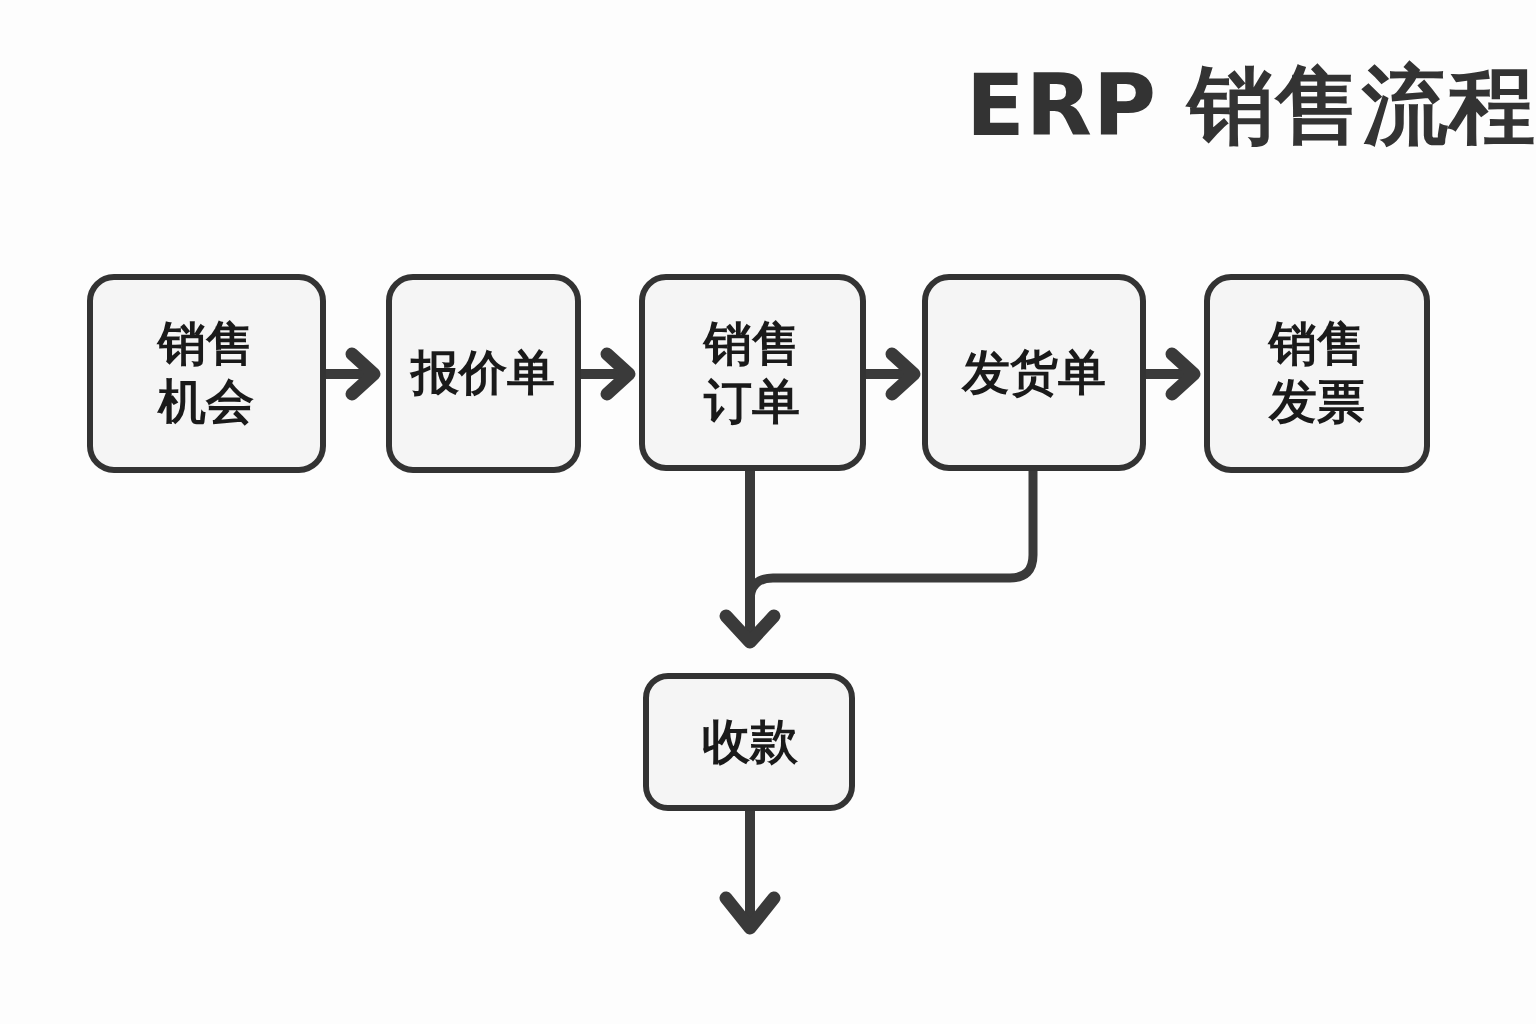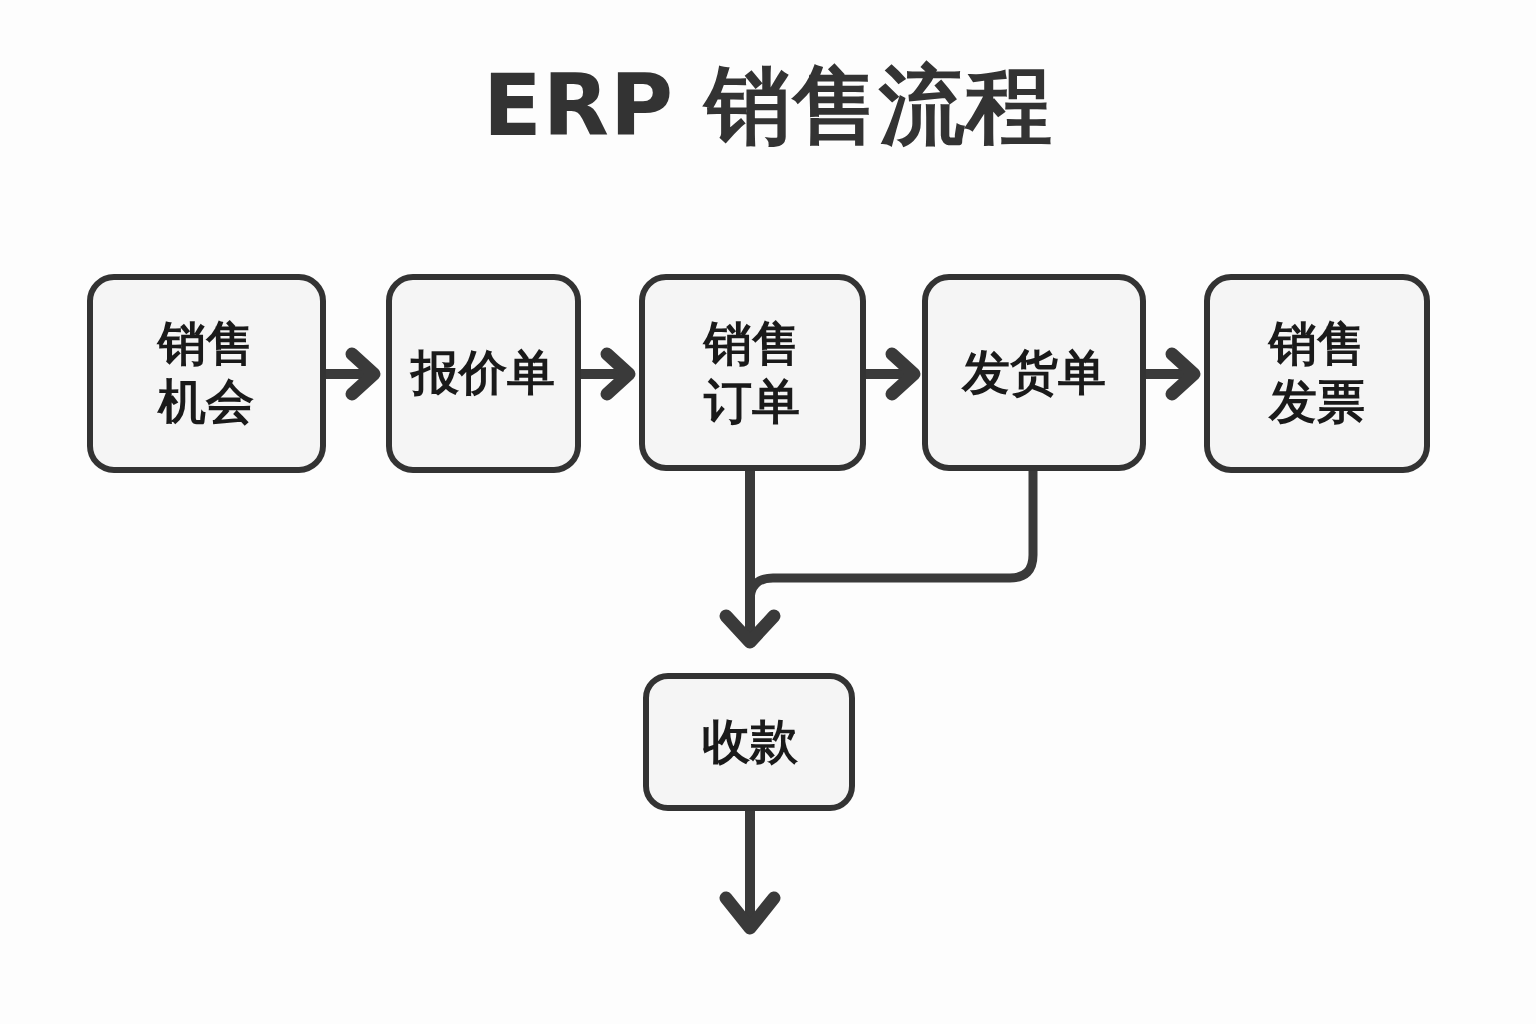--- a/index.html
+++ b/index.html
@@ -18,21 +18,21 @@
     position: relative;
     width: 1536px;
     height: 1024px;
     background: #fdfdfd;
   }
   #diagram-title {
     position: absolute;
     left: 0;
     top: 62px;
     width: 1536px;
-    text-align: center;
+    text-align: right;
     font-size: 86px;
     font-weight: bold;
     color: #333333;
     letter-spacing: 1px;
     line-height: 1.0;
     white-space: pre;
   }
   #flow-canvas {
     position: absolute;
     left: 0;

